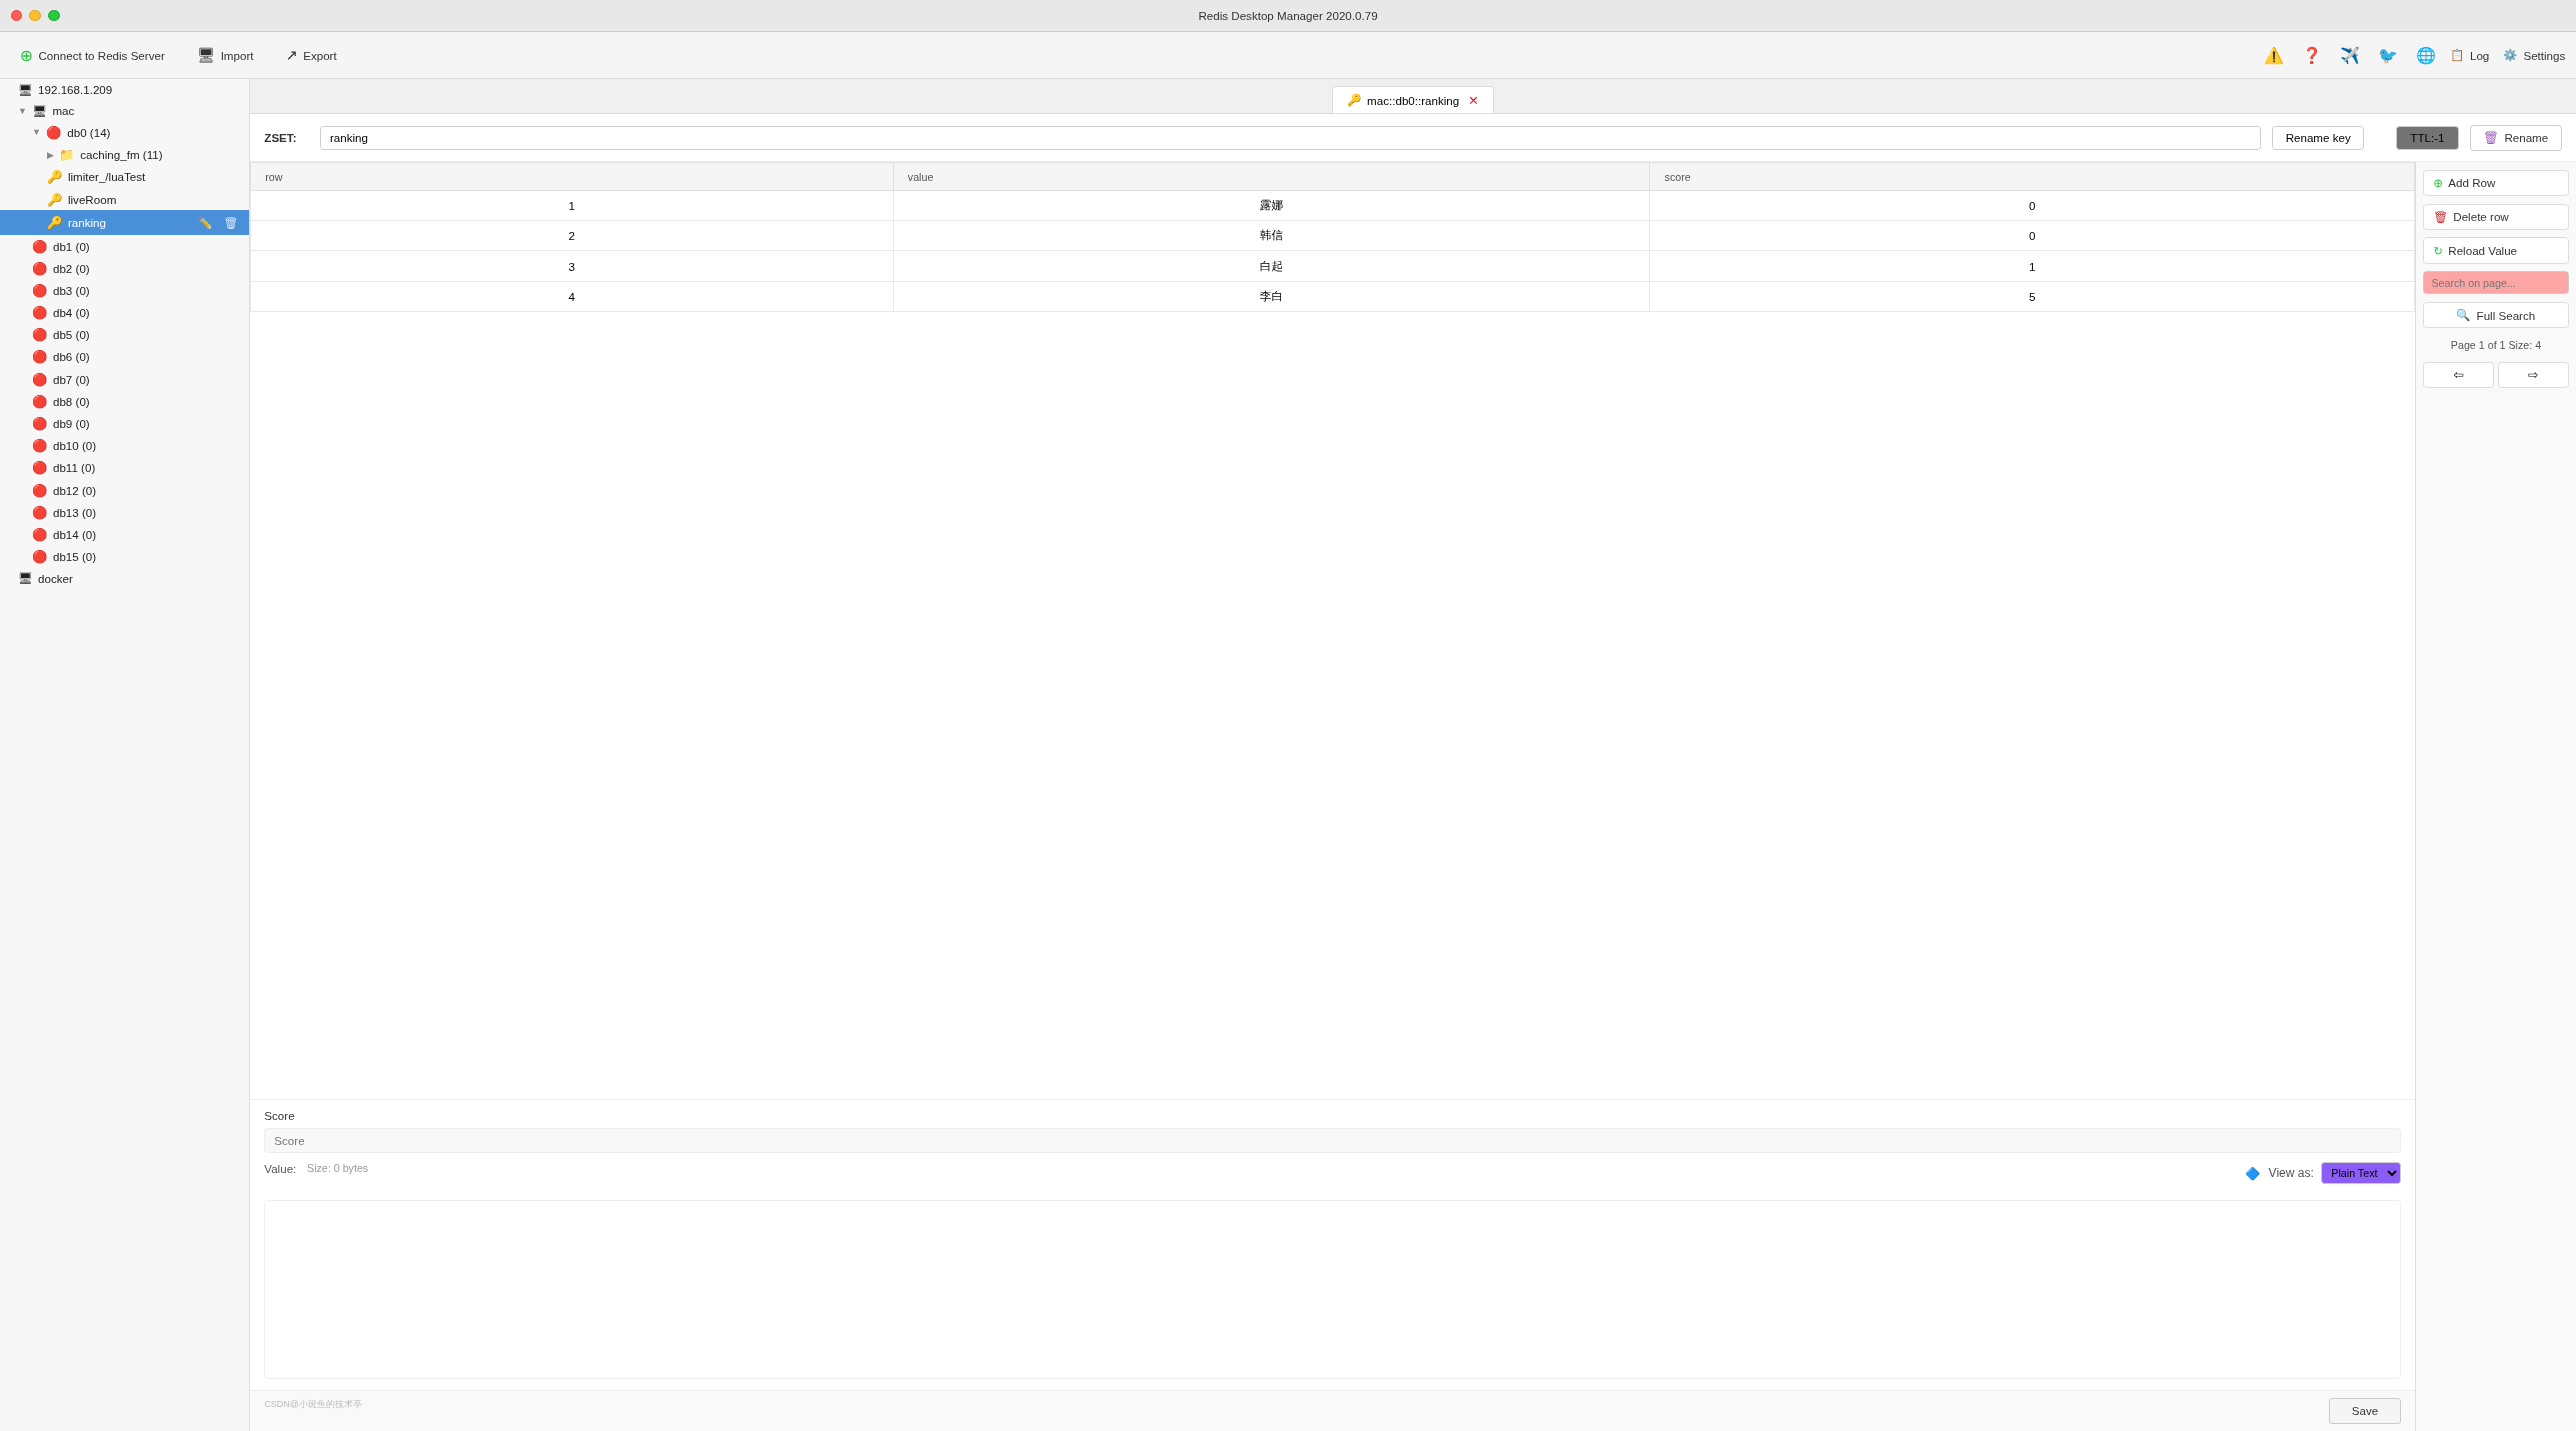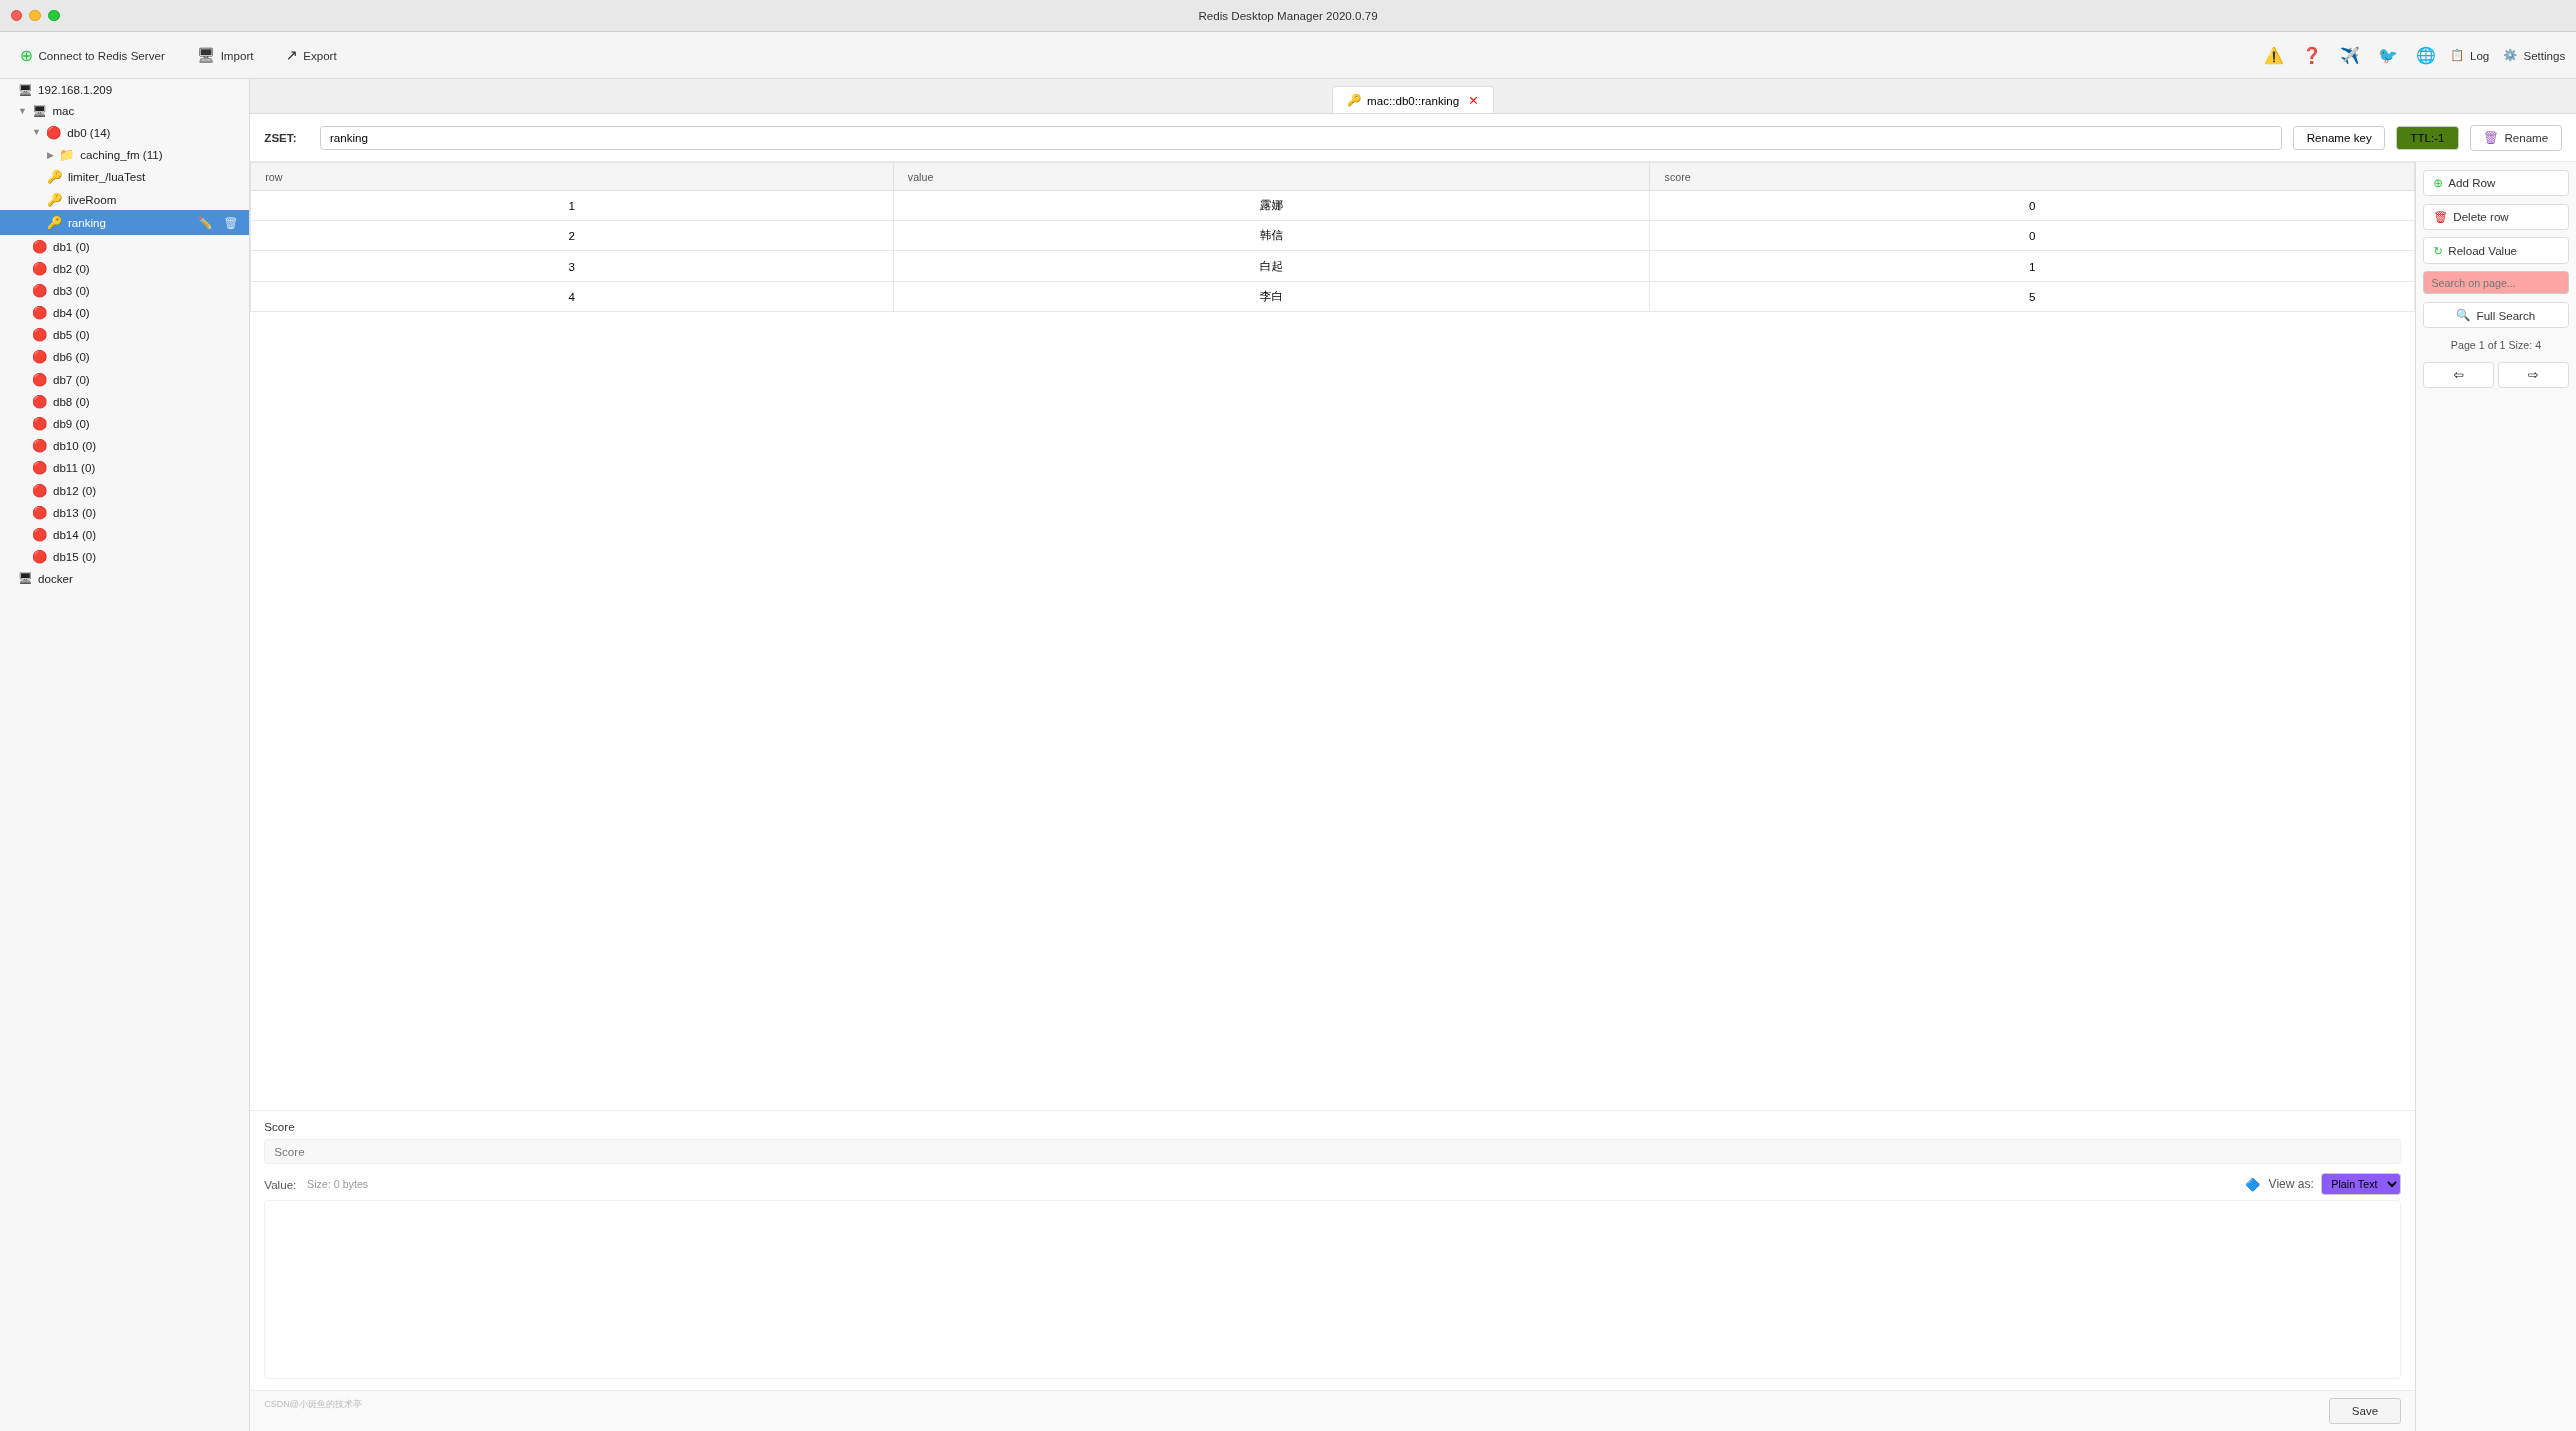--- a/index.html
+++ b/index.html
@@ -88,21 +88,21 @@
       border-bottom: none; border-radius: 3.6px 3.6px 0 0; font-size: 11.6px;
     }
     .tab-key-icon { color: #e8a020; }
     .tab-close { background: none; border: none; cursor: pointer; color: #e02020; font-size: 12.5px; margin-left: 3.6px; }
 
     
     .key-editor { padding: 10.7px 14.3px; border-bottom: 0.9px solid #eee; display: flex; align-items: center; gap: 10.7px; }
     .key-label { font-weight: 600; font-size: 11.6px; color: #333; min-width: 45px; }
     .key-input { flex: 1; border: 0.9px solid #ccc; border-radius: 3.6px; padding: 4.5px 9px; font-size: 11.6px; background: white; }
     .rename-btn { padding: 4.5px 12.5px; background: white; border: 0.9px solid #ccc; border-radius: 3.6px; font-size: 11.6px; cursor: pointer; }
-    .ttl-box { padding: 4.5px 12.5px; background: #4d7c0f; border: 0.9px solid #ccc; border-radius: 3.6px; font-size: 11.6px; min-width: 63px; text-align: center; }
+    .ttl-box { padding: 4.5px 12.5px; background: #737373; border: 0.9px solid #ccc; border-radius: 3.6px; font-size: 11.6px; min-width: 63px; text-align: center; margin-left: 21px; }
     .delete-btn { display: flex; align-items: center; gap: 5.4px; padding: 4.5px 12.5px; background: white; border: 0.9px solid #ccc; border-radius: 3.6px; font-size: 11.6px; cursor: pointer; color: #333; }
 
     
     .content-body { flex: 1; display: flex; overflow: hidden; }
     .table-area { flex: 1; display: flex; flex-direction: column; overflow: hidden; }
 
     
     .data-table { width: 100%; border-collapse: collapse; }
     .data-table th {
       background: #f5f5f5; border: 0.9px solid #e0e0e0; padding: 7.2px 14.3px;
@@ -146,21 +146,21 @@
       background: white; cursor: pointer; font-size: 12.5px; text-align: center;
     }
 
     
     .bottom-panel { border-top: 0.9px solid #eee; padding: 9px 14.3px; background: white; }
     .score-label { font-size: 11.6px; font-weight: 500; color: #333; margin-bottom: 5.4px; }
     .score-input {
       width: 100%; border: 0.9px solid #eee; background: #f8f8f8;
       border-radius: 3.6px; padding: 5.4px 9px; font-size: 11.6px; color: #999;
     }
-    .value-row { display: flex; align-items: center; gap: 10.7px; margin-top: 9px; margin-bottom: 5px; }
+    .value-row { display: flex; gap: 10.7px; margin-top: 9px; margin-bottom: 16px; }
     .value-label { font-size: 11.6px; color: #555; }
     .value-size { font-size: 10.7px; color: #999; }
     .view-as-row { margin-left: auto; display: flex; align-items: center; gap: 7.2px; }
     .view-as-label { font-size: 12px; color: #555; }
     .view-as-select { border: 0.9px solid #ccc; border-radius: 3.6px; padding: 2.7px 5.4px; font-size: 10.7px; background: #8b5cf6; }
     .value-textarea {
       width: 100%; border: 0.9px solid #eee; border-radius: 3.6px;
       padding: 7.2px; font-size: 11.6px; min-height: 179px; background: white;
       resize: none; color: #333; font-family: monospace;
     }

